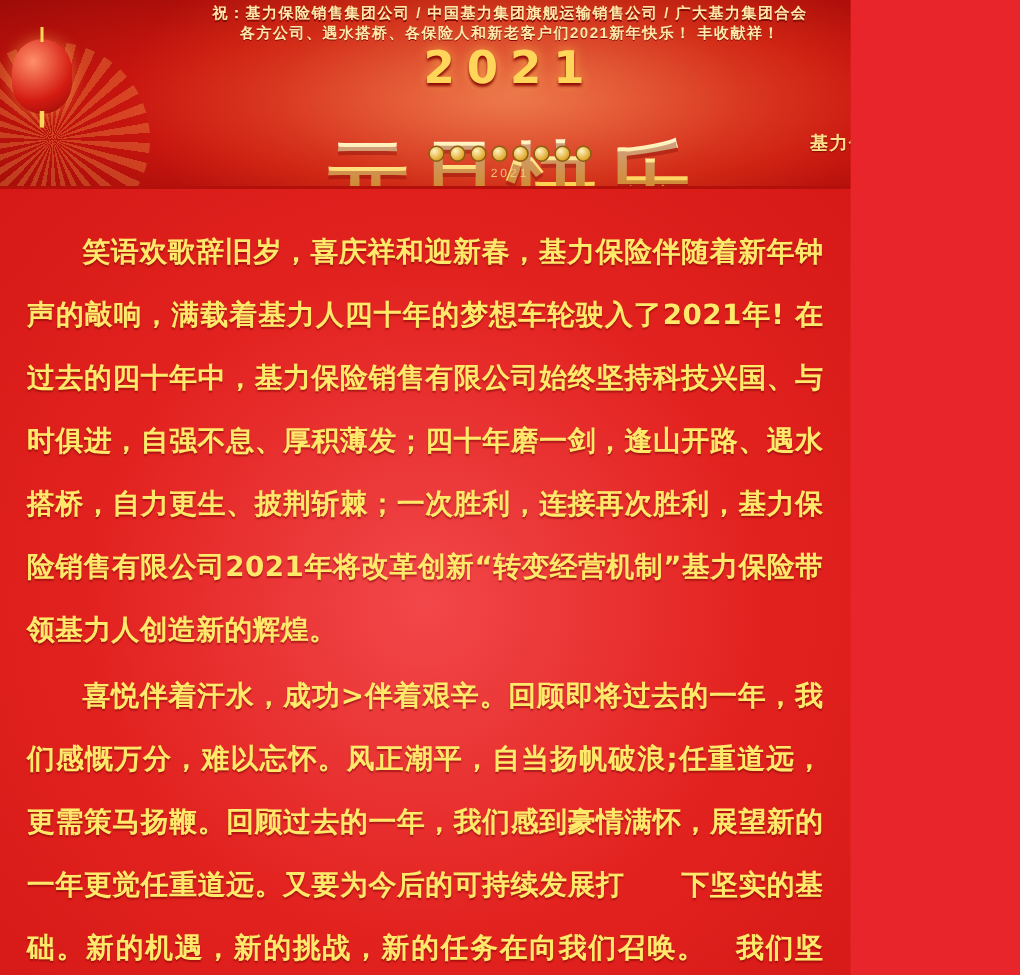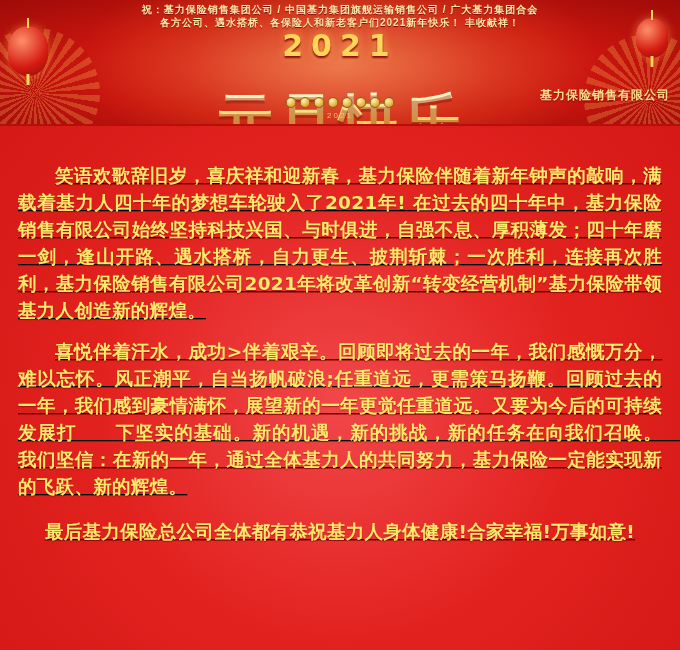--- a/index.html
+++ b/index.html
@@ -8,26 +8,25 @@
   }
   body {
     width: 680px;
     height: 650px;
     background: #e8252a;
     font-family: "Liberation Sans", sans-serif;
     overflow: hidden;
   }
   #page {
     position: relative;
-    width: 680px;
+    width: 567px;
     height: 650px;
     background:
       radial-gradient(circle at 50% 62%, #f2474a 0%, #e2221f 45%, #cf1412 100%);
     overflow: hidden;
-    text-decoration: underline;
   }
 
   
   #banner {
     position: relative;
     width: 680px;
     height: 124px;
     background:
       radial-gradient(ellipse at 50% 55%, #e03a2c 0%, #c9150f 55%, #9e0b08 100%);
     overflow: hidden;
@@ -174,25 +173,25 @@
   
   #content {
     position: relative;
     padding: 22px 18px 10px 18px;
     box-sizing: border-box;
   }
   .para {
     color: #ffe96b;
     font-weight: bold;
     font-size: 18.5px;
-    line-height: 27px;
+    line-height: 42px;
     letter-spacing: .3px;
     text-align: justify;
     text-shadow: 0 1px 1px rgba(120,8,4,.55);
-    margin: 14px 0 2px 0;
+    margin: 0 0 2px 0;
     font-family: "DejaVu Sans", "Liberation Sans", sans-serif;
   }
   .para.indent { text-indent: 37px; }
   .para.last {
     text-align: center;
     margin-top: 10px;
   }
   .spacer-6 { height: 6px; }
 </style>
 </head>

